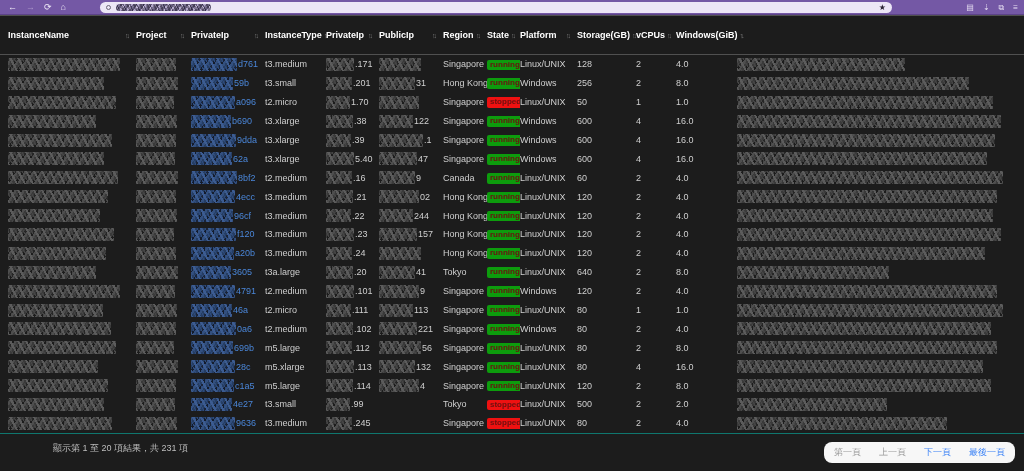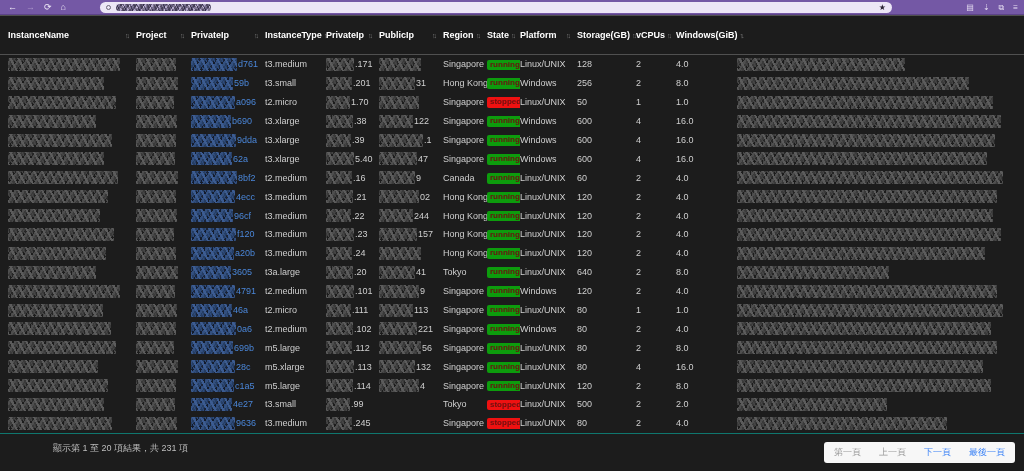--- a/index.html
+++ b/index.html
@@ -58,21 +58,21 @@
   .id-suffix { color:#4a86d8; font-size:9px; margin-left:1px; cursor:pointer; }
   .ip-suffix { color:#cfcfcf; font-size:9px; margin-left:1px; }
   .badge { display:inline-block; font-size:8px; font-weight:bold; color:#6b1010;
     padding:1px 3px; border-radius:2px; line-height:1.1; }
   .badge.running { background:#0d9c0d; }
   .badge.stopped { background:#ee1111; }
 
   
   .footer-row { display:flex; align-items:flex-start; justify-content:space-between; padding:8px 9px 0 9px; }
   .info-text { font-size:9px; color:#bdbdbd;padding-left:44px; }
-  .pagination { background:#f7f7f7; border-radius:3px; padding:4px 10px; display:flex; gap:18px; }
+  .pagination { background:#f7f7f7; border-radius:8px; padding:4px 10px; display:flex; gap:18px; }
   .page-link { font-size:9px; cursor:pointer; }
   .page-link.disabled { color:#9a9a9a; }
   .page-link.enabled { color:#3b82f6; }
 </style>
 </head>
 <body>
 
 <div class="browser-bar">
   <div class="nav-icons">
     <span class="nav-icon">←</span>

